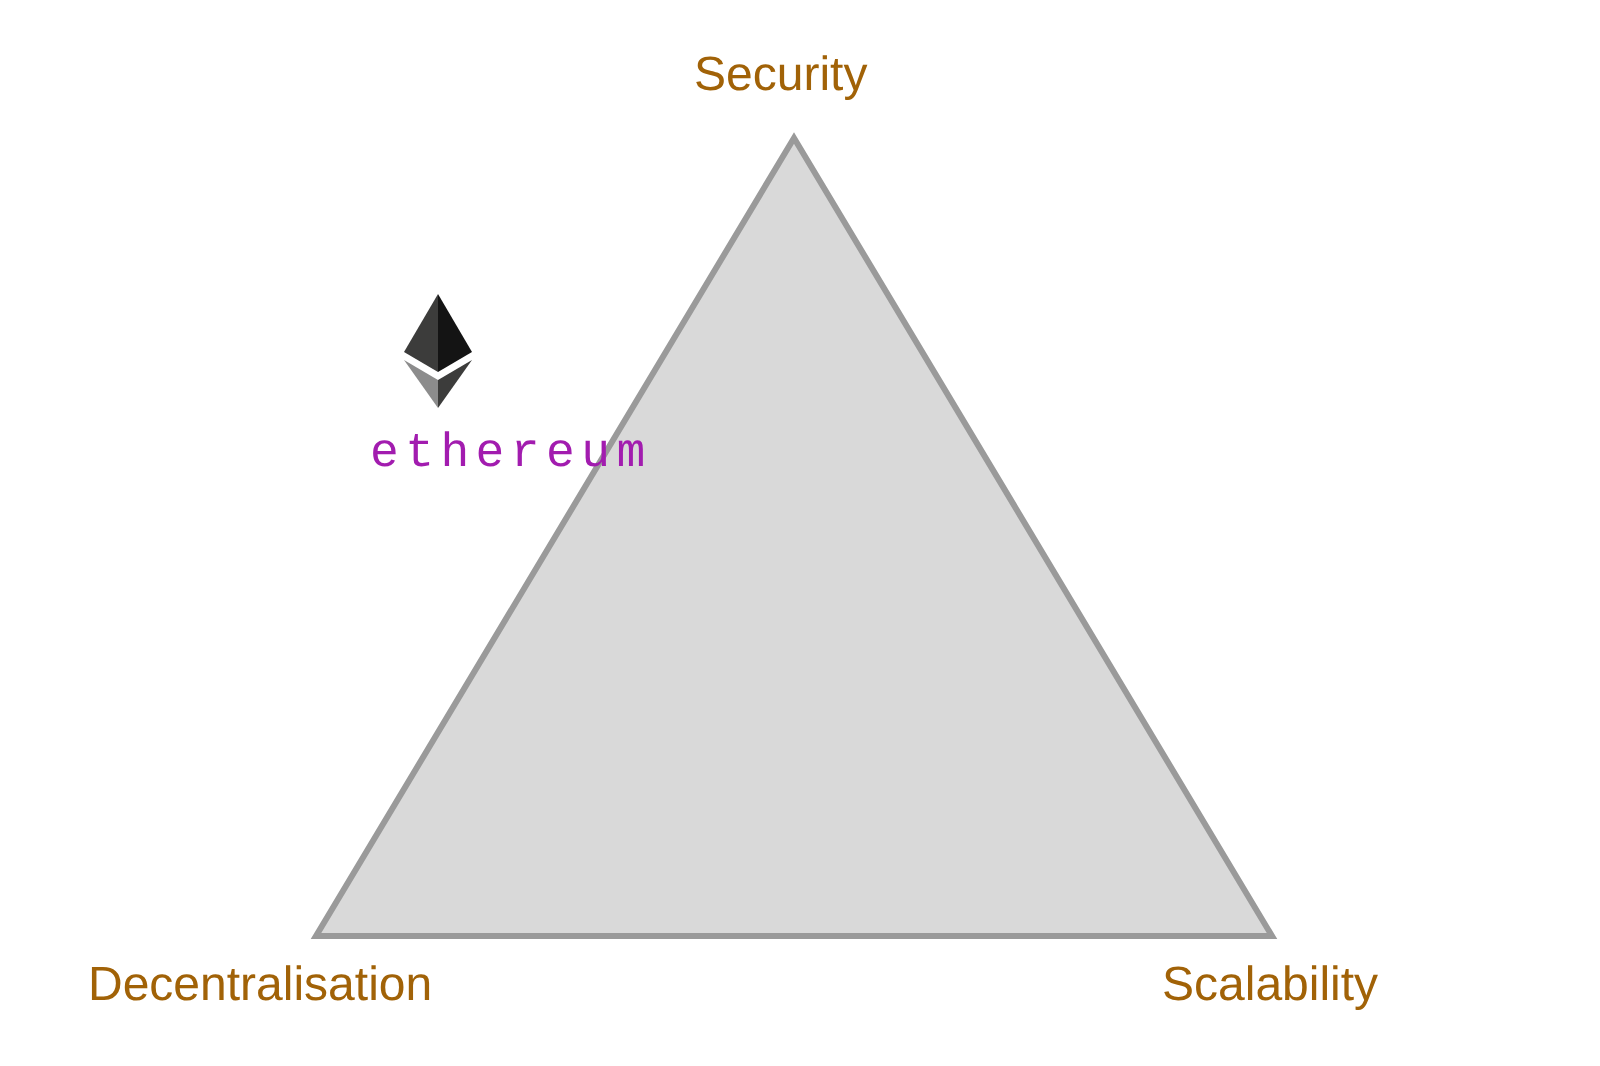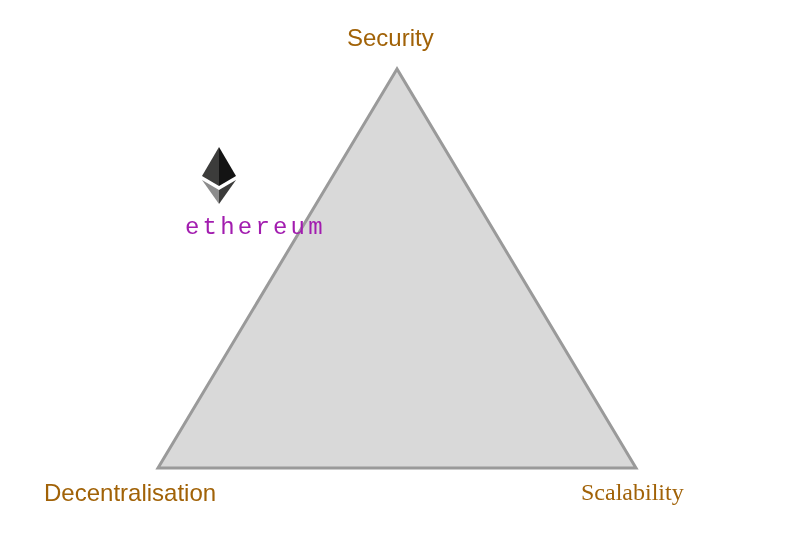--- a/index.html
+++ b/index.html
@@ -1,20 +1,20 @@
 <!DOCTYPE html>
 <html><head>
   <meta charset="utf-8">
   <style>
     html, body { margin:0; padding:0; background:#fff; }
     body { width:800px; height:533px; position:relative; overflow:hidden; font-family:"Liberation Sans", sans-serif; }
     .label { position:absolute; color:#a16207; font-size:24px; white-space:nowrap; }
     #lbl-top { left:347px; top:24px; }
     #lbl-left { left:44px; top:479px; }
-    #lbl-right { left:581px; top:479px;font-family:Liberation Serif, serif; }
+    #lbl-right { left:581px; top:479px; }
     #eth-text { position:absolute; left:151px; top:214px; font-size:24px; letter-spacing:3.2px; color:#a21caf; font-family:Liberation Mono, monospace; font-weight:300;margin-left:34px; }
     svg.diagram { position:absolute; left:0; top:0; }
   </style>
 </head>
 <body>
 
 <svg class="diagram" width="800" height="533">
   <polygon points="397,69 158,468 636,468" fill="#d9d9d9" stroke="#9a9a9a" stroke-width="3" stroke-linejoin="miter"></polygon>
   <g>
     <polygon points="219,147 202,176 219,186" fill="#3c3c3b"></polygon>

